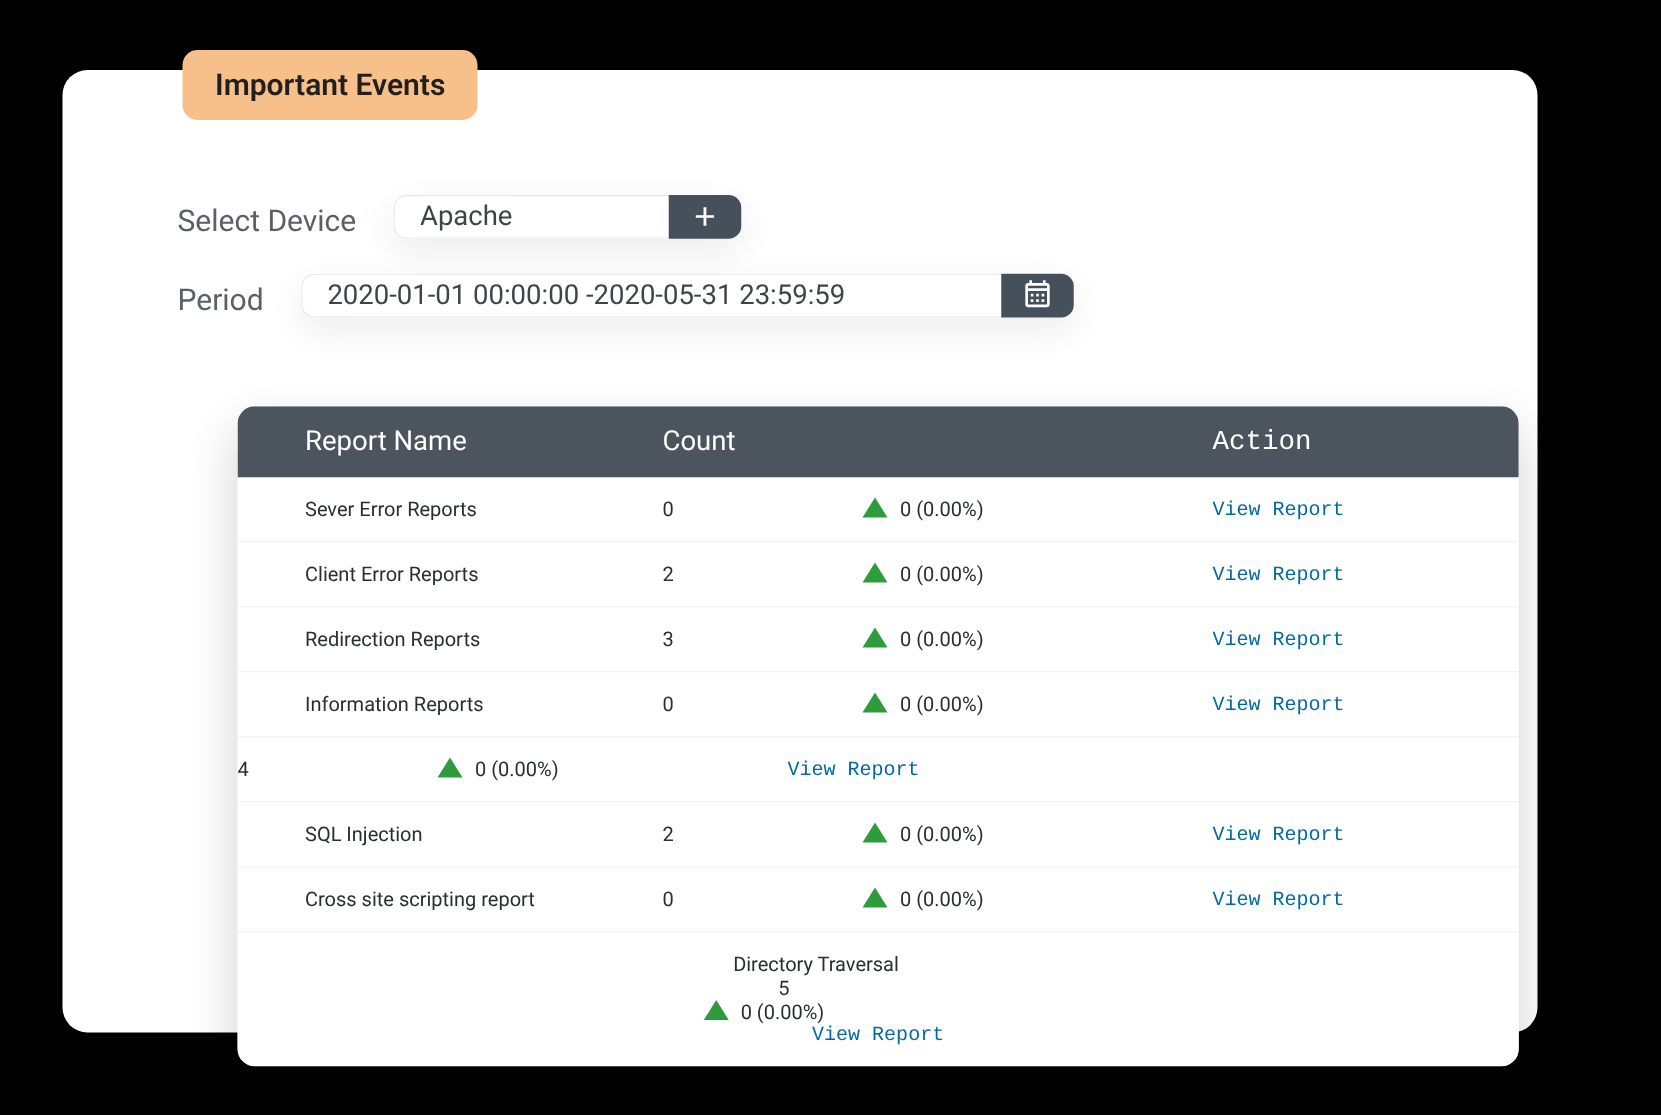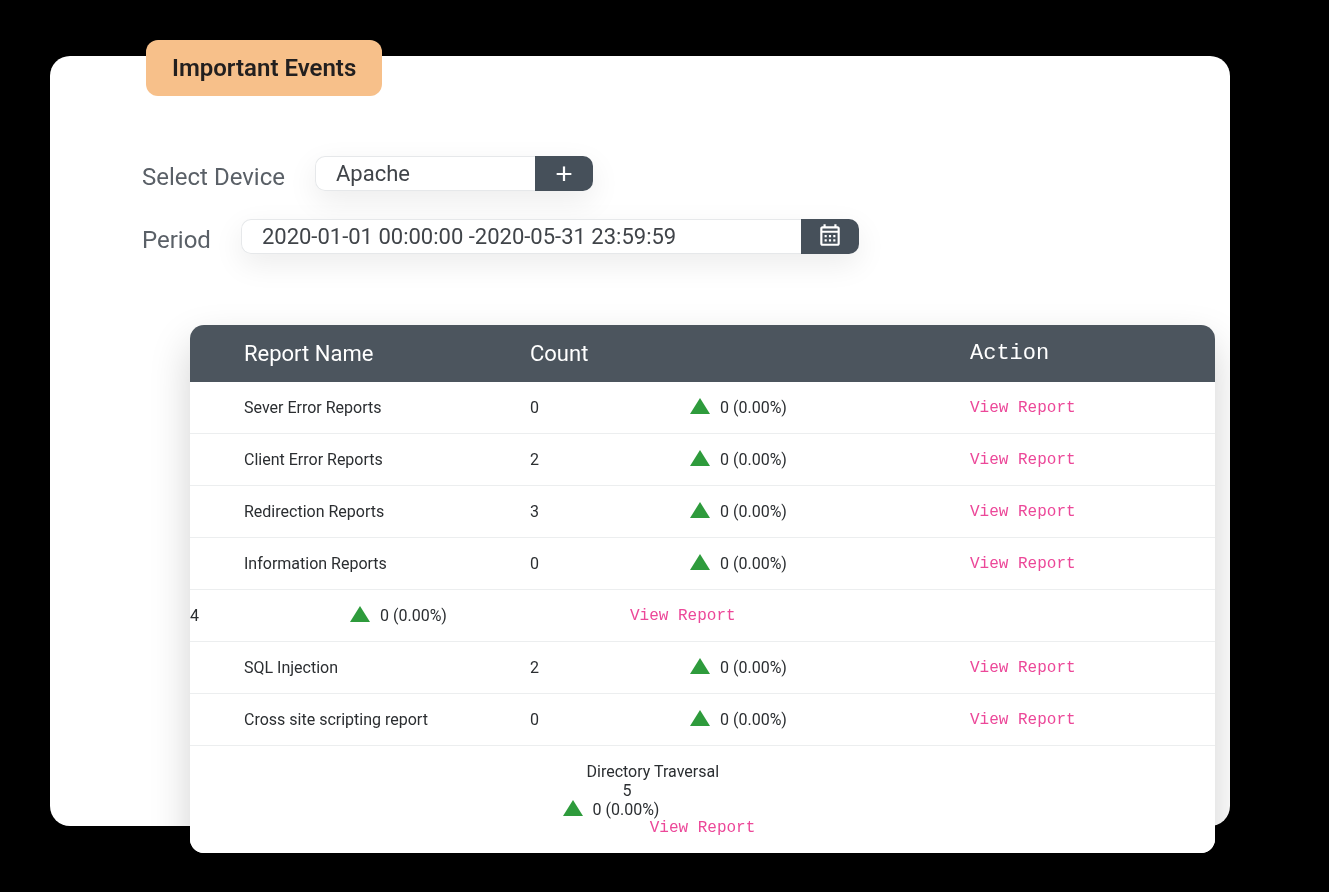--- a/index.html
+++ b/index.html
@@ -130,21 +130,21 @@
     gap: 10px;
   }
   .triangle-up {
     width: 0;
     height: 0;
     border-left: 10px solid transparent;
     border-right: 10px solid transparent;
     border-bottom: 16px solid #2e9b3c;
   }
   .action-link {
-    color: #ec4899;
+    color: #0369a1;
     cursor: pointer;
   }
 </style>
 </head>
 <body>
 
 <div class="card">
   <div class="badge">Important Events</div>
 
   <div class="controls">

